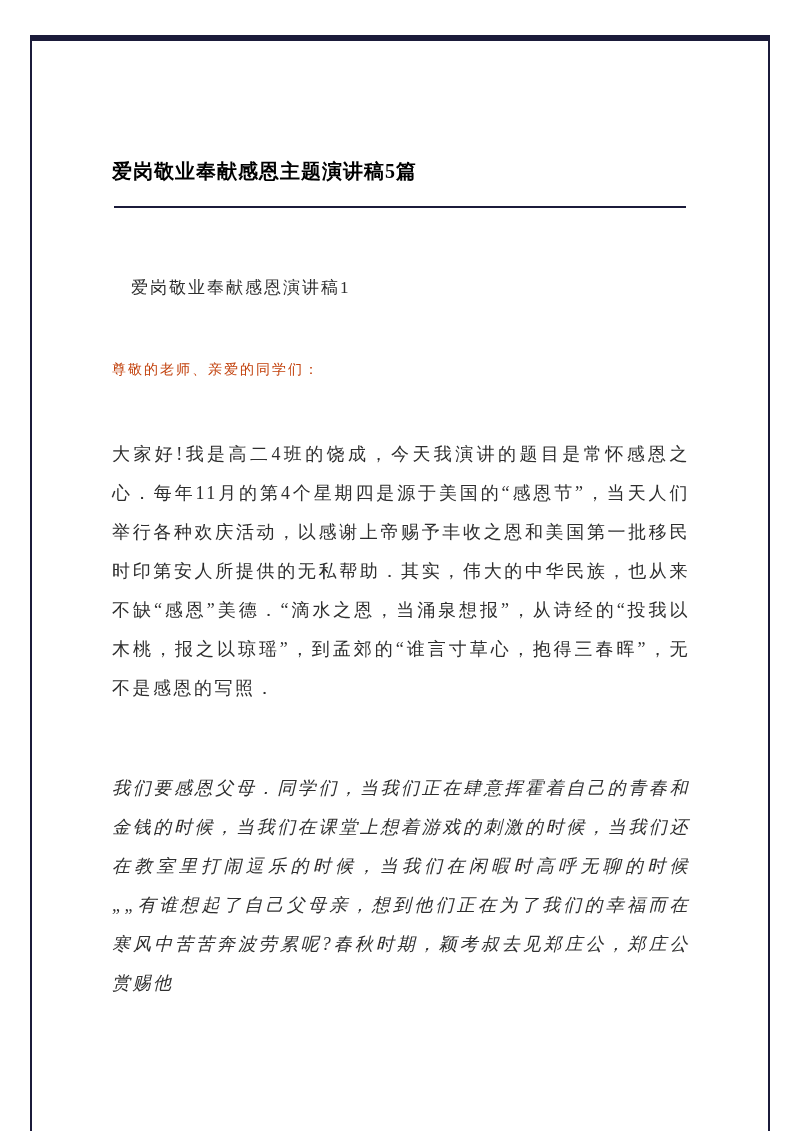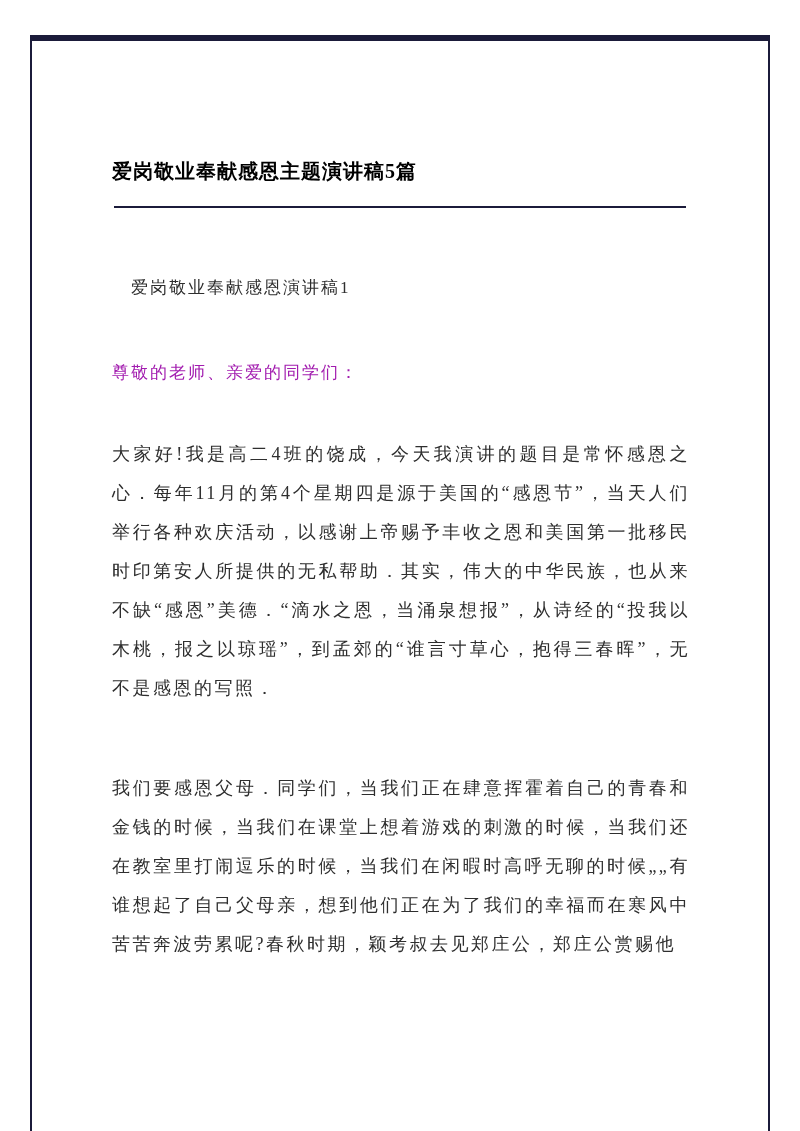--- a/index.html
+++ b/index.html
@@ -75,37 +75,37 @@
     font-size: 17px;
     color: #2e2e2e;
     letter-spacing: 2px;
     margin-left: 19px;
   }
   .salutation {
     position: absolute;
     top: 361px;
     left: 0;
     width: 100%;
-    font-size: 17px;
-    color: #a21caf;
+    font-size: 14px;
+    color: #c2410c;
     letter-spacing: 2px;
   }
   .para {
     position: absolute;
     left: 0;
     width: 100%;
     font-size: 18px;
     color: #2e2e2e;
     line-height: 39px;
     letter-spacing: 2.5px;
     text-align: justify;
     text-align-last: left;
   }
   .para-1 { top: 435px; }
-  .para-2 { top: 769px; }
+  .para-2 { top: 769px; font-style: italic; }
 </style>
 </head>
 <body>
 
 <div class="page">
   <div class="border-top"></div>
   <div class="border-left"></div>
   <div class="border-right"></div>
 
   <div class="content">

